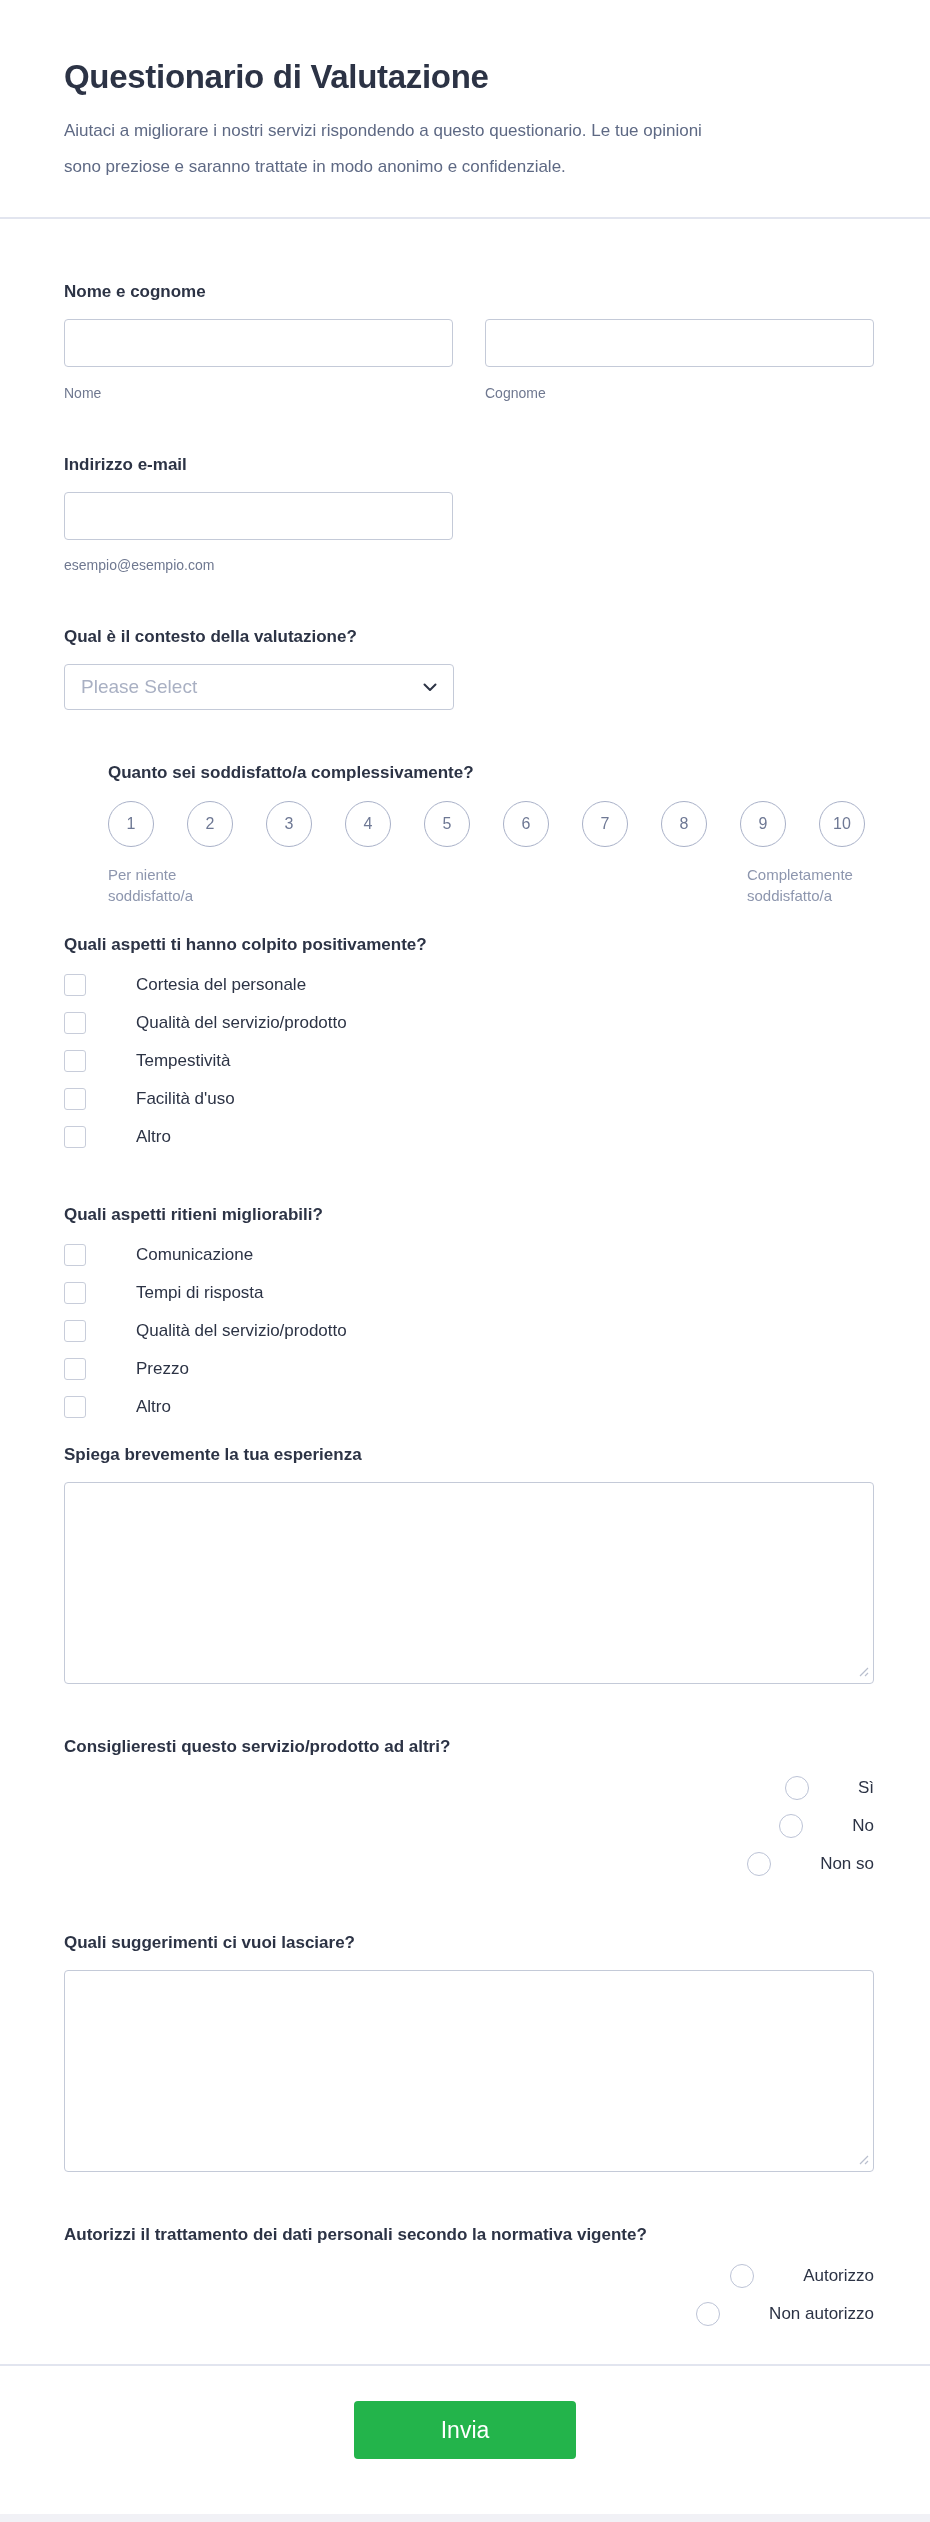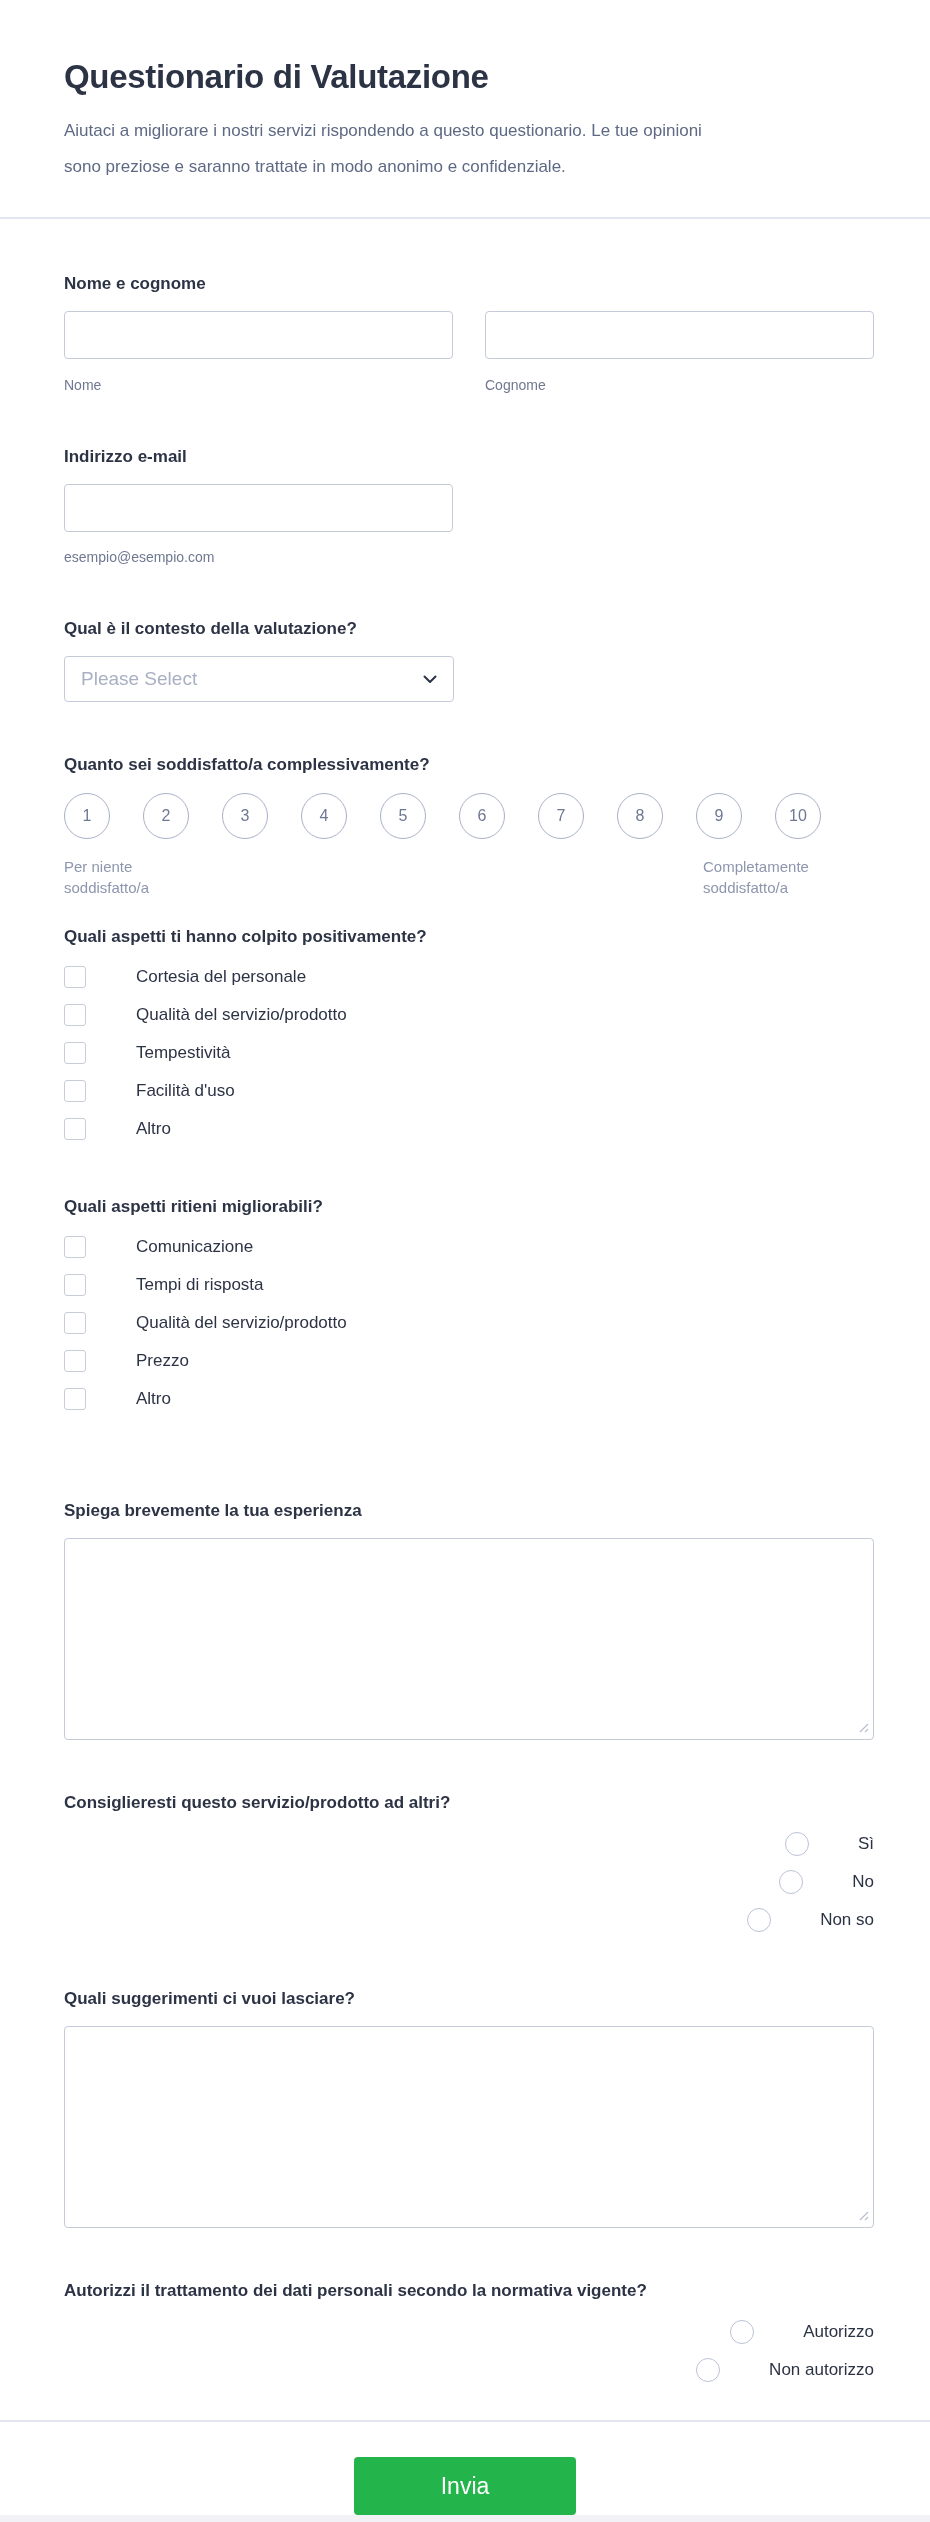--- a/index.html
+++ b/index.html
@@ -31,25 +31,25 @@
     color: #5e6984;
   }
   .divider {
     border: none;
     border-top: 2px solid #e2e5ef;
     width: 100%;
   }
   .header-divider { margin-top: 32px; }
 
   
-  .form-body { padding: 4px 56px 0 64px; }
+  .form-body { padding: 12px 56px 0 64px; }
   .section { margin-bottom: 50px; }
   .section.first { margin-top: 48px; }
-  .section.scale-section { margin-bottom: 26px; }
-  .section.cb2-section { margin-bottom: 88px; }
+  .section.scale-section { margin-bottom: 26px; margin-left: 44px; }
+  .section.cb2-section { margin-bottom: 24px; }
   .section.cb1-section, .section.radio1-section { margin-bottom: 54px; }
   .section.consent-section { margin-bottom: 0; }
 
   .q-label {
     font-size: 17px;
     font-weight: 600;
     line-height: 26px;
     color: #2c3345;
     margin-bottom: 14px;
   }

